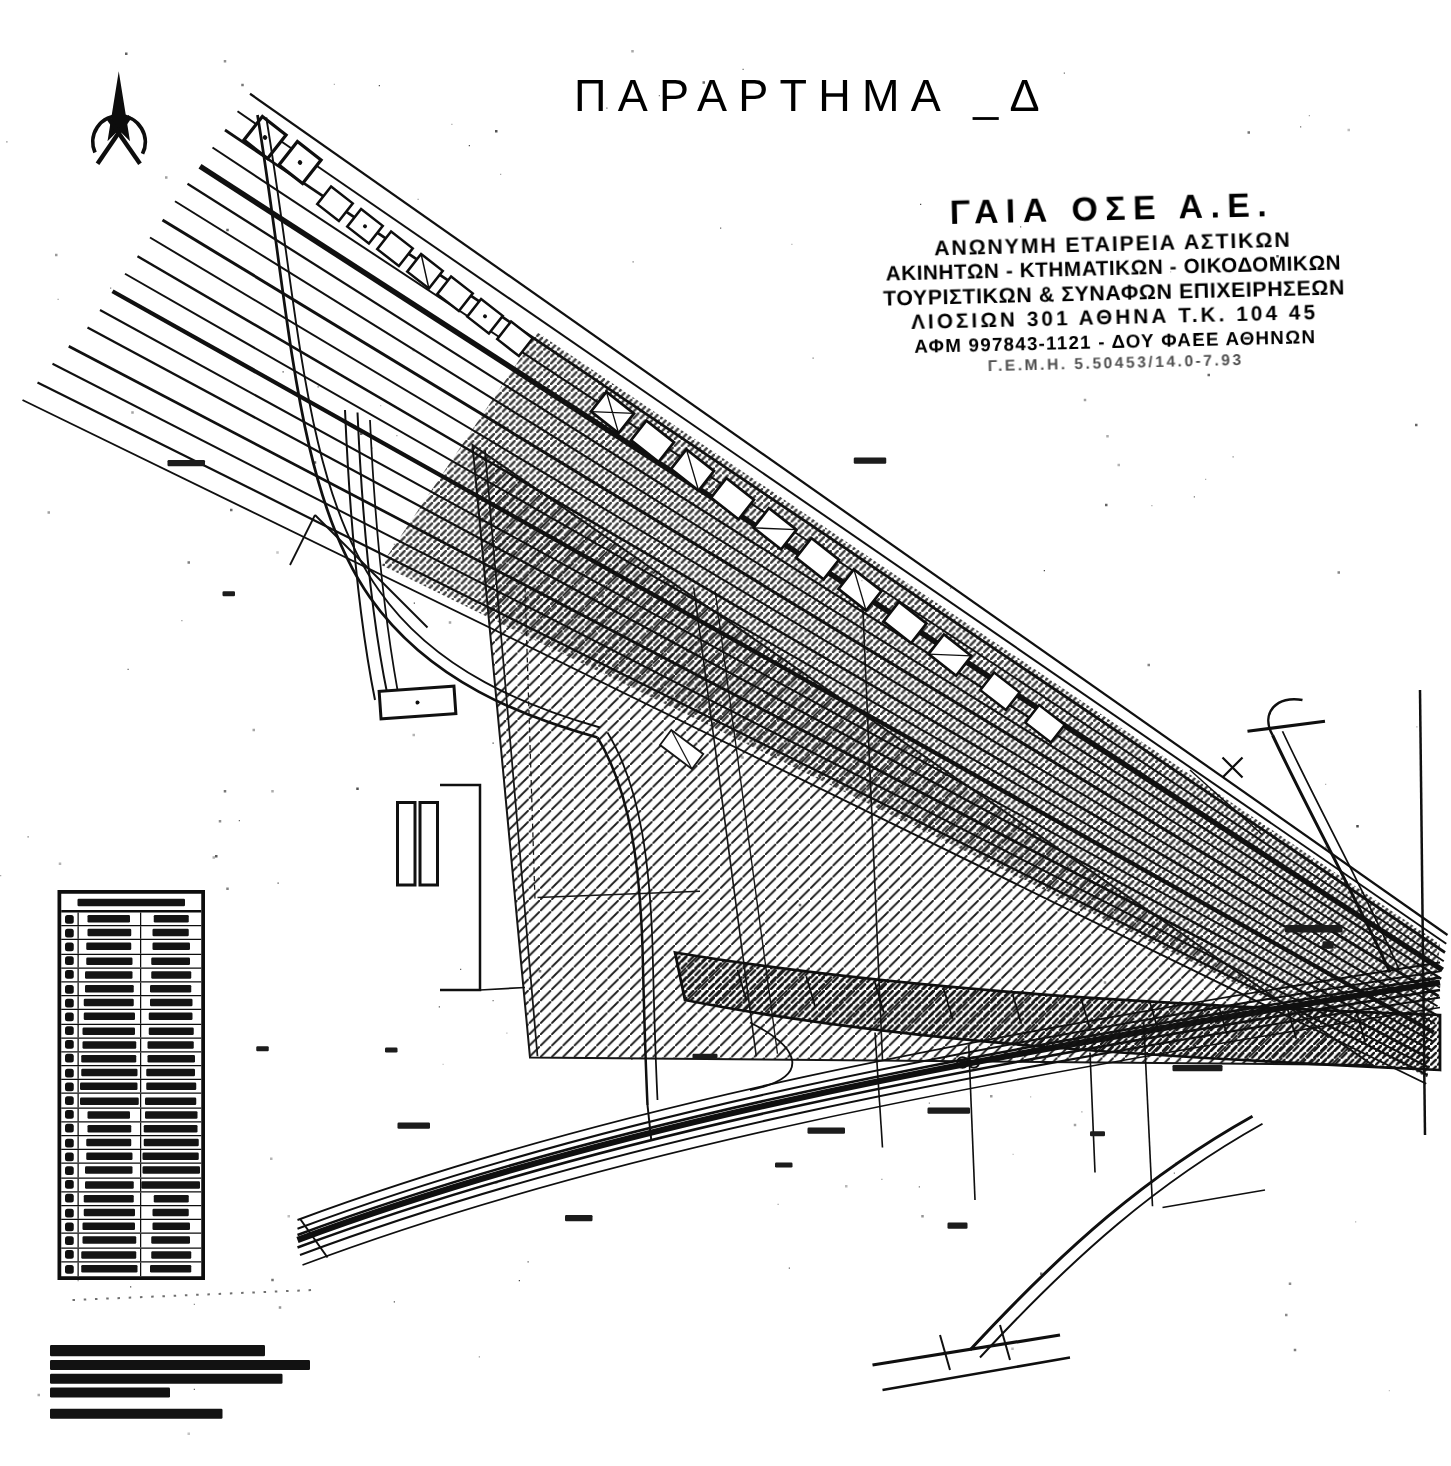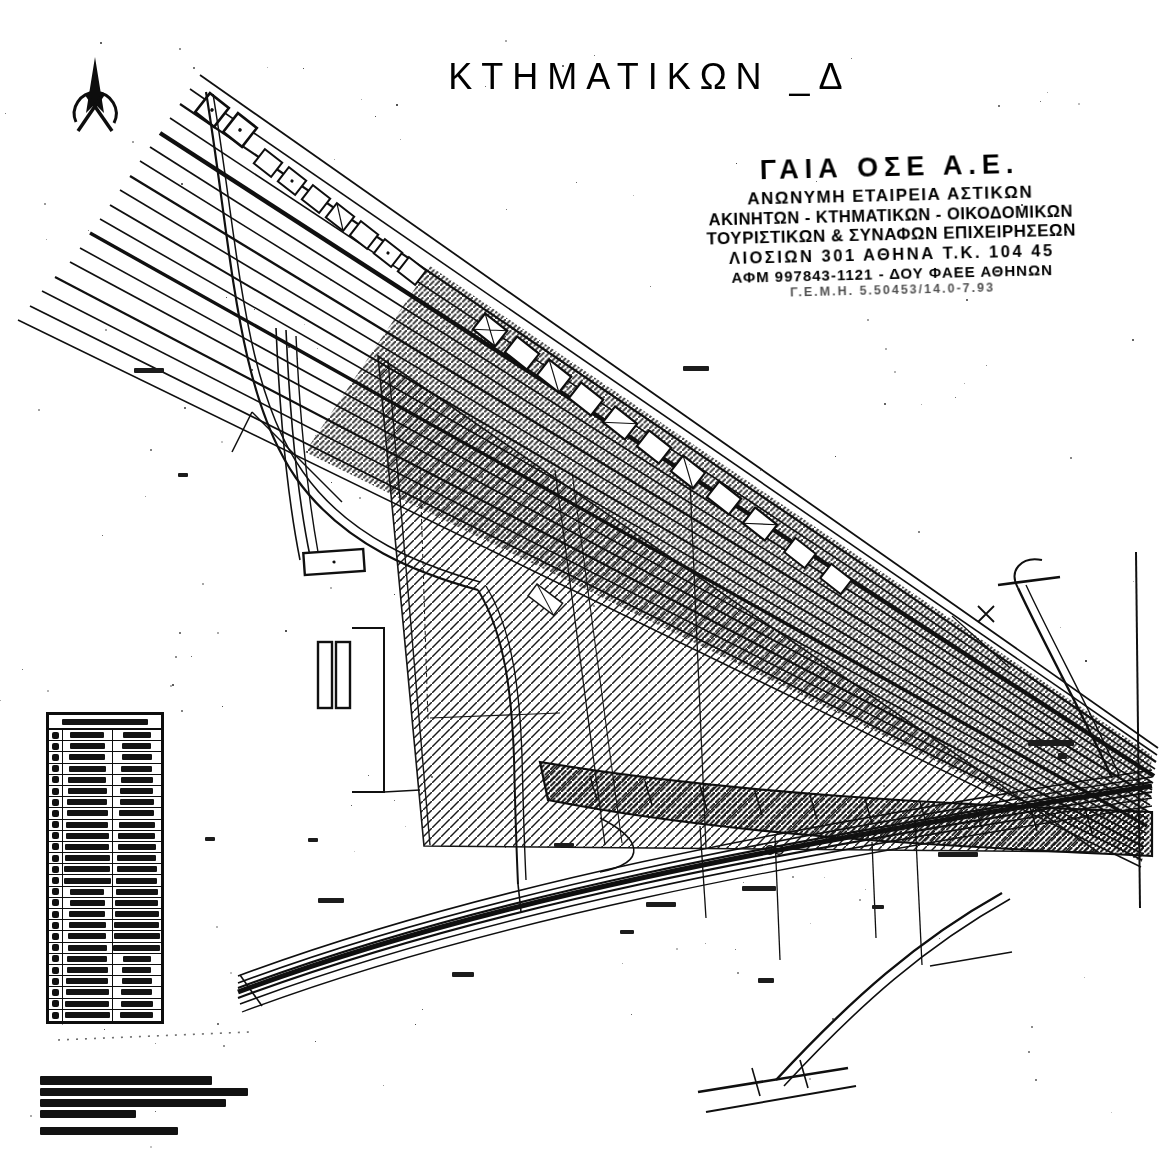--- a/index.html
+++ b/index.html
@@ -461,21 +461,21 @@
         <rect x="254" y="309" width="1" height="1" opacity="0.63"></rect>
         <rect x="1132" y="339" width="2" height="2" opacity="0.67"></rect>
         <rect x="396" y="945" width="2" height="2" opacity="0.45"></rect>
         <rect x="986" y="365" width="1" height="1" opacity="0.51"></rect>
         <rect x="622" y="963" width="1" height="1" opacity="0.38"></rect>
         <rect x="304" y="324" width="1" height="1" opacity="0.30"></rect>
         <rect x="415" y="1024" width="1" height="1" opacity="0.79"></rect>
       </g>
   </svg>
 
-  <div class="title">ΚΤΗΜΑΤΙΚΩΝ _Δ</div>
+  <div class="title">ΠΑΡΑΡΤΗΜΑ _Δ</div>
 
   <div class="stamp">
     <div class="s1">ΓΑΙΑ ΟΣΕ Α.Ε.</div>
     <div class="s2">ΑΝΩΝΥΜΗ ΕΤΑΙΡΕΙΑ ΑΣΤΙΚΩΝ</div>
     <div class="s3">ΑΚΙΝΗΤΩΝ - ΚΤΗΜΑΤΙΚΩΝ - ΟΙΚΟΔΟΜΙΚΩΝ</div>
     <div class="s4">ΤΟΥΡΙΣΤΙΚΩΝ &amp; ΣΥΝΑΦΩΝ ΕΠΙΧΕΙΡΗΣΕΩΝ</div>
     <div class="s5">ΛΙΟΣΙΩΝ 301 ΑΘΗΝΑ Τ.Κ. 104 45</div>
     <div class="s6">ΑΦΜ 997843-1121 - ΔΟΥ ΦΑΕΕ ΑΘΗΝΩΝ</div>
     <div class="s7">Γ.Ε.Μ.Η. 5.50453/14.0-7.93</div>
   </div>

